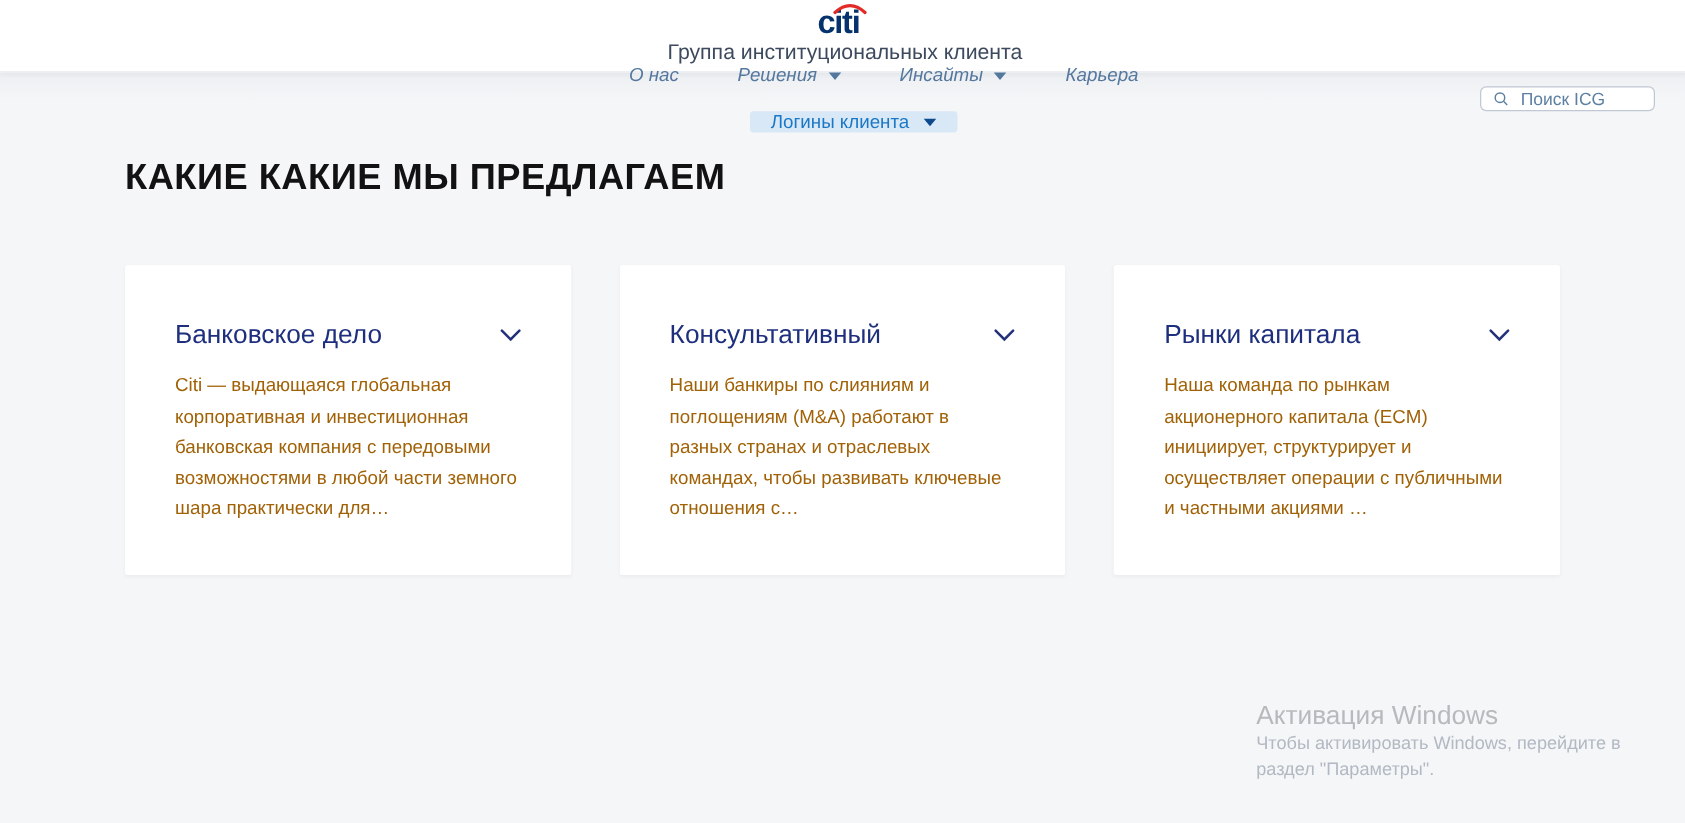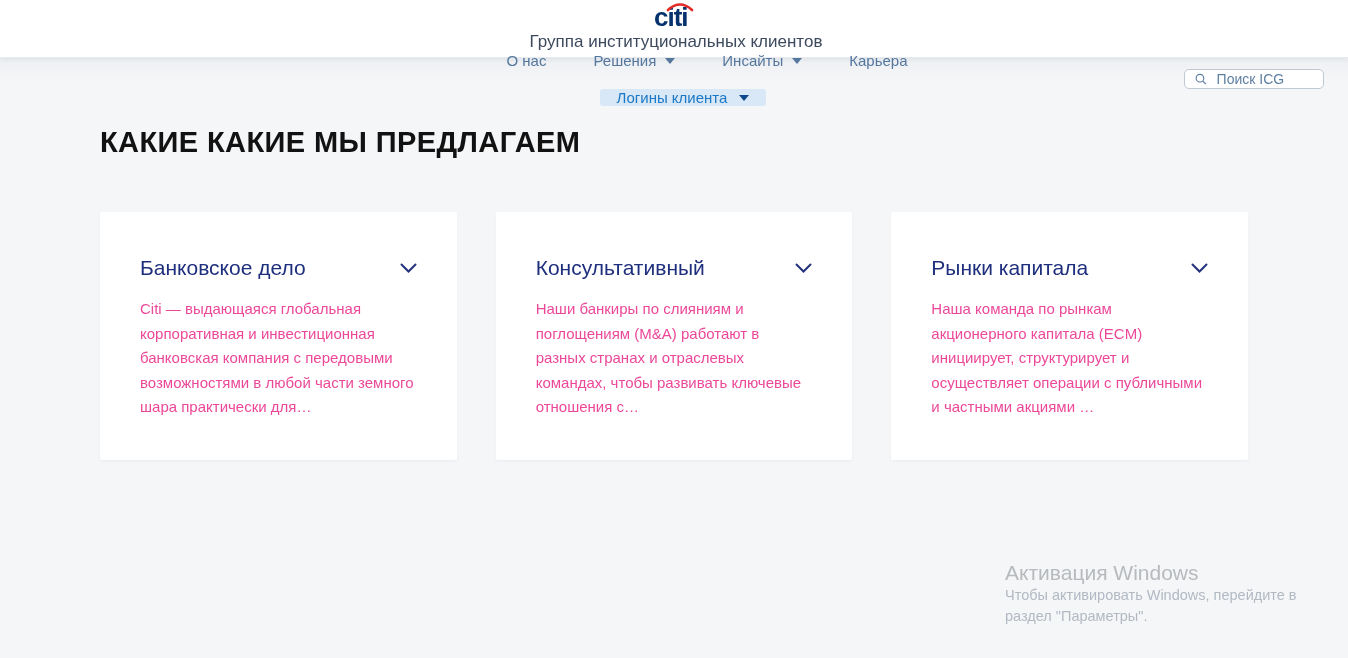--- a/index.html
+++ b/index.html
@@ -43,20 +43,21 @@
     margin-left: 62px;
   }
   .nav-item {
     display: flex;
     align-items: center;
     gap: 9px;
     font-size: 15px;
     color: #54779e;
     cursor: pointer;
     white-space: nowrap;
+    font-style: italic;
   }
   .tri-down {
     width: 0; height: 0;
     border-left: 5px solid transparent;
     border-right: 5px solid transparent;
     border-top: 6px solid #54779e;
     display: inline-block;
   }
   .search-box {
     margin-left: auto;
@@ -129,21 +130,21 @@
     cursor: pointer;
   }
   .card-title {
     font-size: 21px;
     color: #1e2f7d;
   }
   .card-desc {
     margin-top: 17px;
     font-size: 15px;
     line-height: 24.5px;
-    color: #ec4899;
+    color: #a16207;
   }
 
   
   .watermark {
     position: absolute;
     left: 1005px;
     top: 561px;
     width: 330px;
     pointer-events: none;
   }
@@ -165,21 +166,21 @@
 
   <div class="logo">
     <svg width="46" height="32" viewBox="0 0 46 32">
       <text x="1" y="26" font-family="Liberation Sans, sans-serif" font-weight="bold" font-size="26" fill="#05316d" letter-spacing="-1">citi</text>
       <path d="M15 10 Q 27 -1 39 10" stroke="#e22a26" stroke-width="2.6" fill="none" stroke-linecap="round"></path>
     </svg>
   </div>
 
   <div class="logo-divider"></div>
 
-  <div class="site-title">Группа институциональных клиентов</div>
+  <div class="site-title">Группа институциональных клиента</div>
 
   <div class="nav">
     <div class="nav-item">
       <span>О нас</span>
     </div>
     <div class="nav-item">
       <span>Решения</span>
       <span class="tri-down"></span>
     </div>
     <div class="nav-item">

